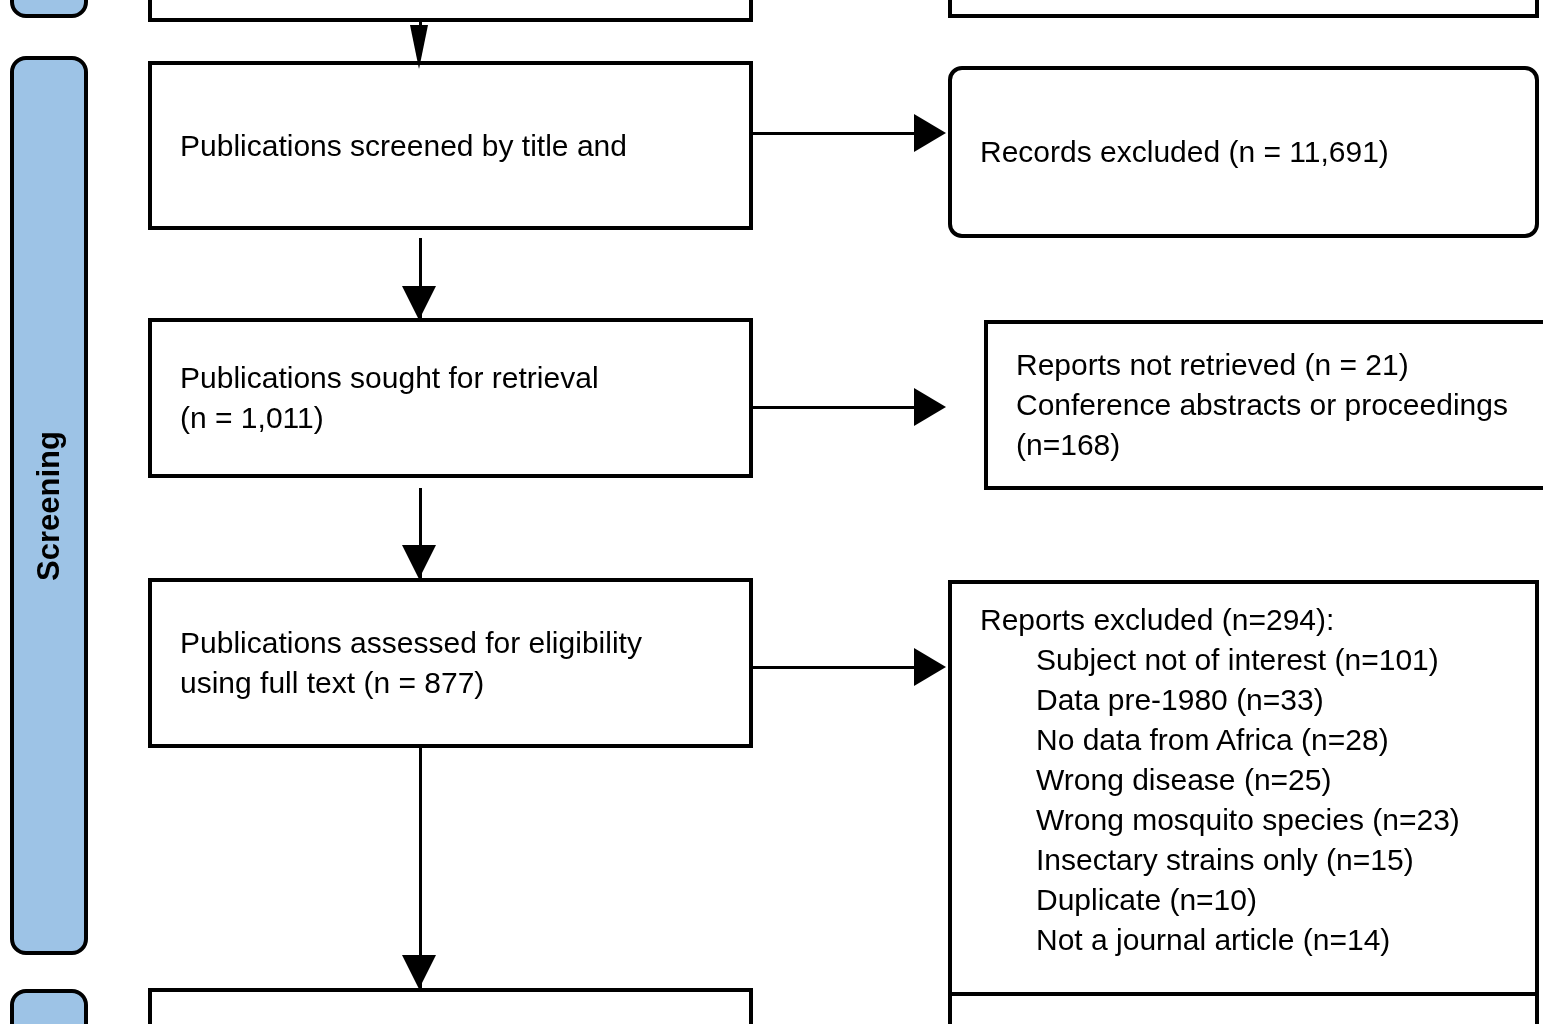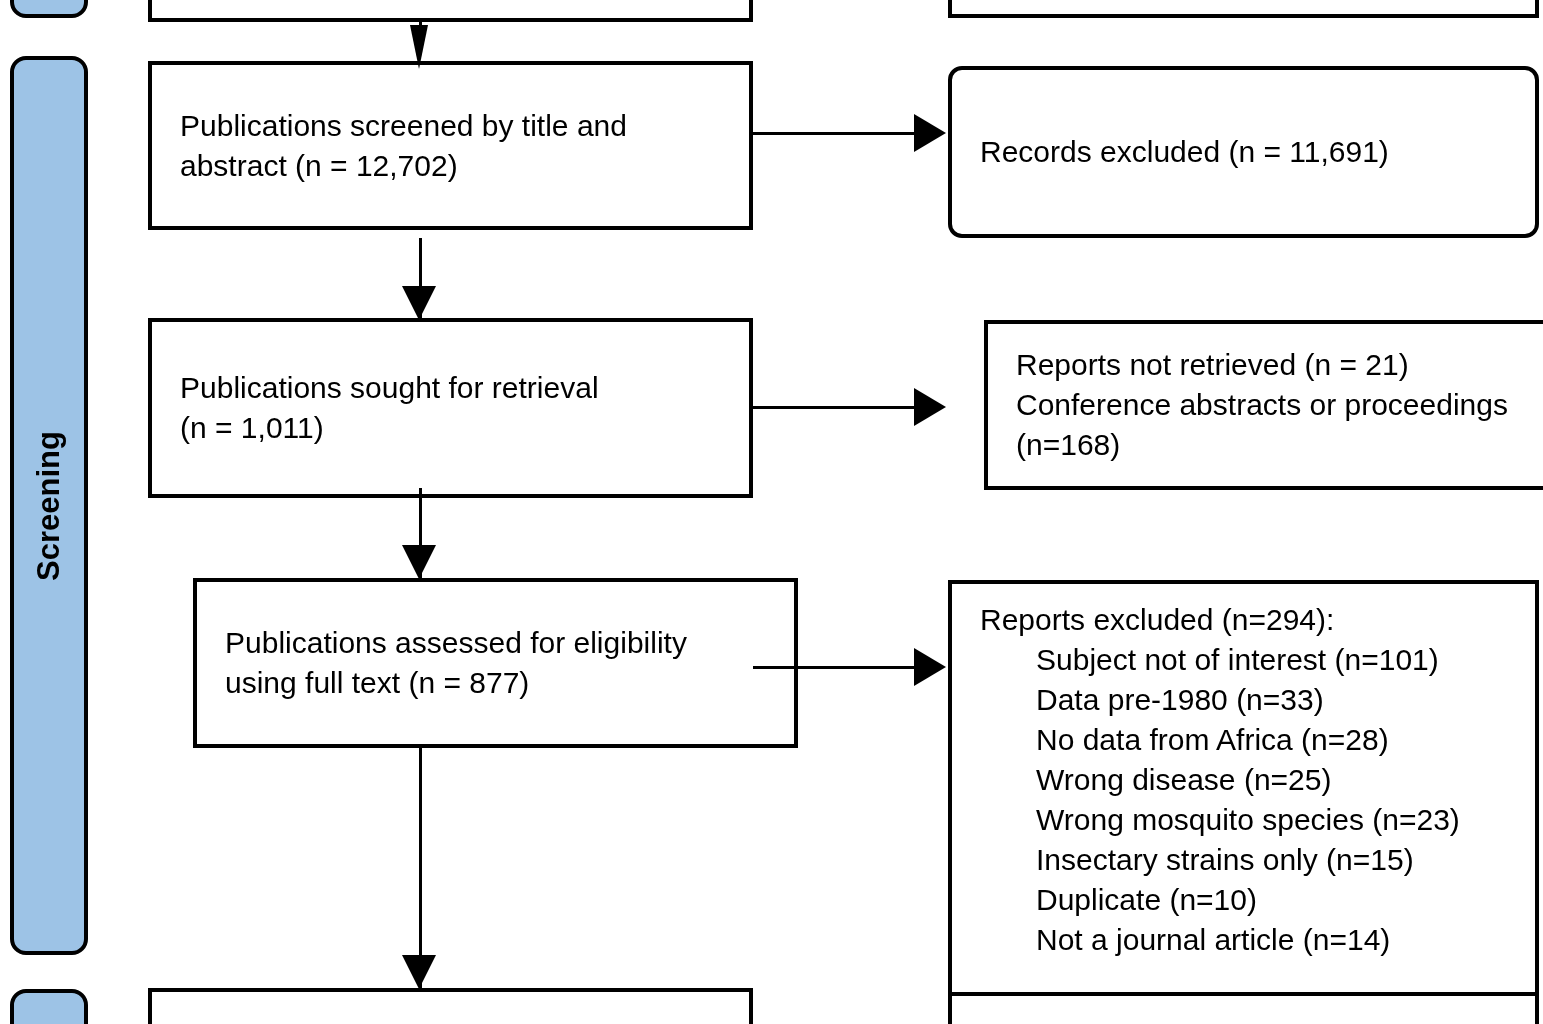--- a/index.html
+++ b/index.html
@@ -122,46 +122,45 @@
 
   <div class="stage-bar" style="left:10px; top:989px; width:78px; height:110px;"></div>
 
   <div class="flow-box" style="left:148px; top:-120px; width:605px; height:142px;"></div>
 
   <div class="flow-box" style="left:948px; top:-120px; width:591px; height:138px;"></div>
 
   <div class="flow-box" style="left:148px; top:61px; width:605px; height:169px;">
     <div class="box-text vcenter">
       <div>Publications screened by title and</div>
-      <div>abstract (n = 12,702)</div>
     </div>
   </div>
 
   <div class="flow-box" style="left:948px; top:66px; width:591px; height:172px;border-radius:14px;">
     <div class="box-text vcenter">
       <div>Records excluded (n = 11,691)</div>
     </div>
   </div>
 
-  <div class="flow-box" style="left:148px; top:318px; width:605px; height:180px;">
+  <div class="flow-box" style="left:148px; top:318px; width:605px; height:160px;">
     <div class="box-text vcenter">
       <div>Publications sought for retrieval</div>
       <div>(n = 1,011)</div>
     </div>
   </div>
 
   <div class="flow-box" style="left:984px; top:320px; width:591px; height:170px;">
     <div class="box-text vcenter">
       <div>Reports not retrieved (n = 21)</div>
       <div>Conference abstracts or proceedings</div>
       <div>(n=168)</div>
     </div>
   </div>
 
-  <div class="flow-box" style="left:148px; top:578px; width:605px; height:170px;margin-left:45px;">
+  <div class="flow-box" style="left:148px; top:578px; width:605px; height:170px;">
     <div class="box-text vcenter">
       <div>Publications assessed for eligibility</div>
       <div>using full text (n = 877)</div>
     </div>
   </div>
 
   <div class="flow-box" style="left:948px; top:580px; width:591px; height:444px;">
     <div class="box-text vtop">
       <p class="excl-head">Reports excluded (n=294):</p>
       <ul class="excl-list">

